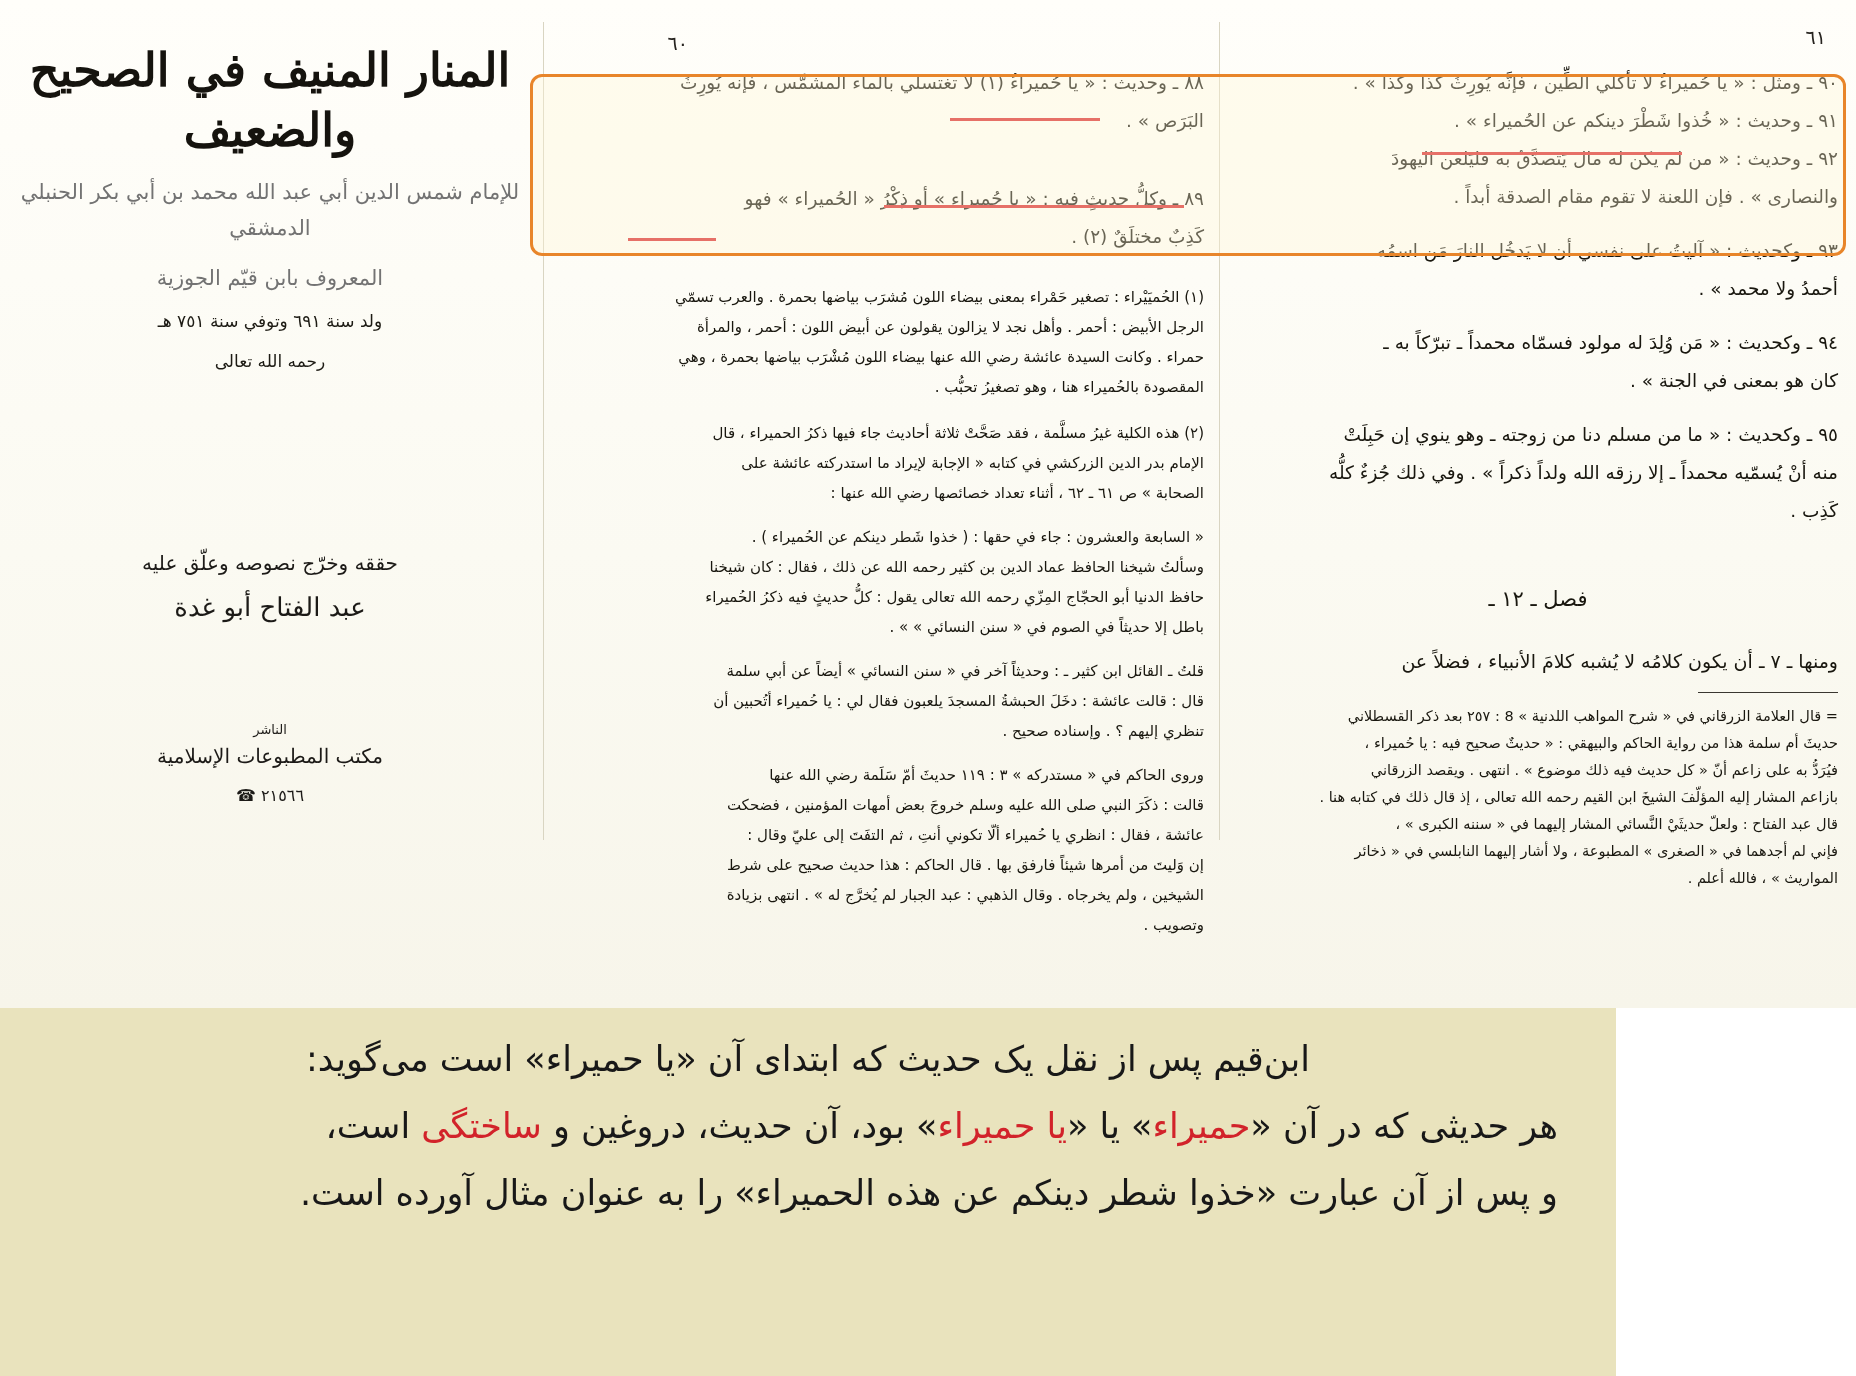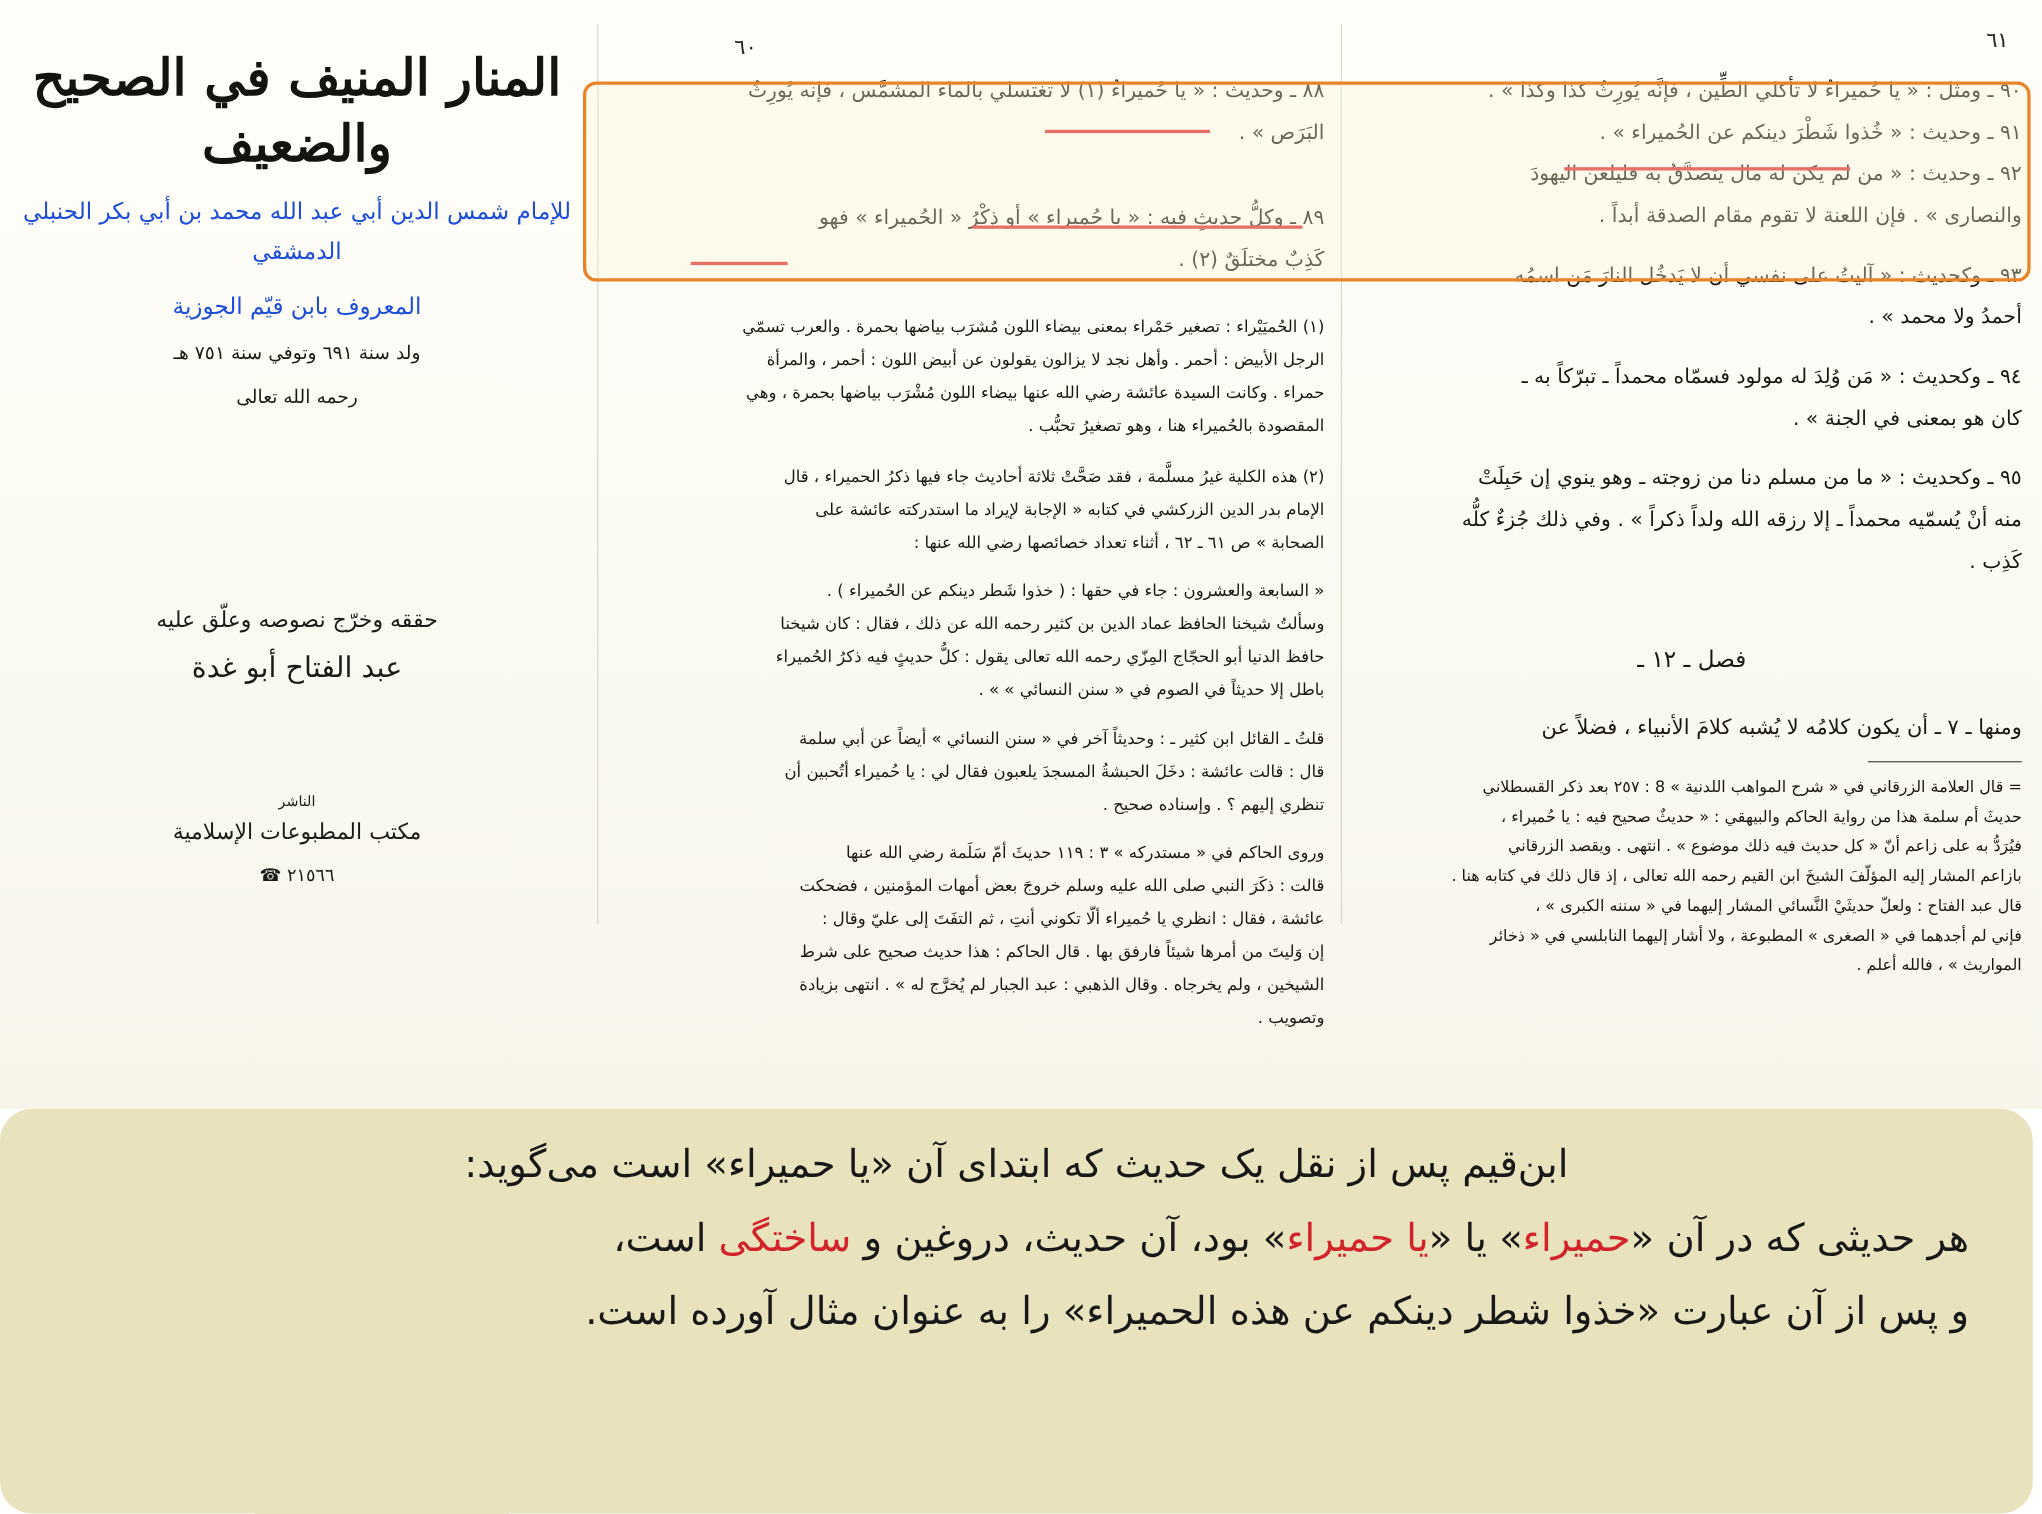--- a/index.html
+++ b/index.html
@@ -118,21 +118,21 @@
   .book-title {
     font-size: 46px;
     font-weight: bold;
     color: #15130e;
     letter-spacing: -1px;
     line-height: 60px;
     font-family: "DejaVu Serif", serif;
   }
   .author-line {
     font-size: 21px;
-    color: #1d4ed8;
+    color: #737373;
     line-height: 36px;
     margin-top: 14px;
     font-family: "DejaVu Serif", serif;
   }
   .small-line {
     font-size: 17px;
     color: #1d1b14;
     line-height: 30px;
     margin-top: 10px;
   }
@@ -142,28 +142,27 @@
   .publisher-block { margin-top: 92px; }
   .pub-small { font-size: 13px; line-height: 20px; }
   .pub-name { font-size: 20px; line-height: 32px; font-family: "DejaVu Serif", serif; }
   .pub-addr { font-size: 16px; line-height: 28px; margin-top: 10px; }
 
   
   .caption {
     position: absolute;
     left: 0;
     top: 1008px;
-    width: 1848px;
+    width: 1616px;
     height: 368px;
     background: #e9e3bd;
     box-sizing: border-box;
     padding: 26px 58px 20px 58px;
     direction: rtl;
     text-align: right;
-    border-radius: 29px;
   }
   .caption p {
     margin: 0 0 16px 0;
     font-size: 35px;
     line-height: 1.45;
     color: #181818;
     font-family: "DejaVu Sans", sans-serif;
   }
   .caption p.first { text-align: center; }
   .hl-red { color: #d2232a; }

